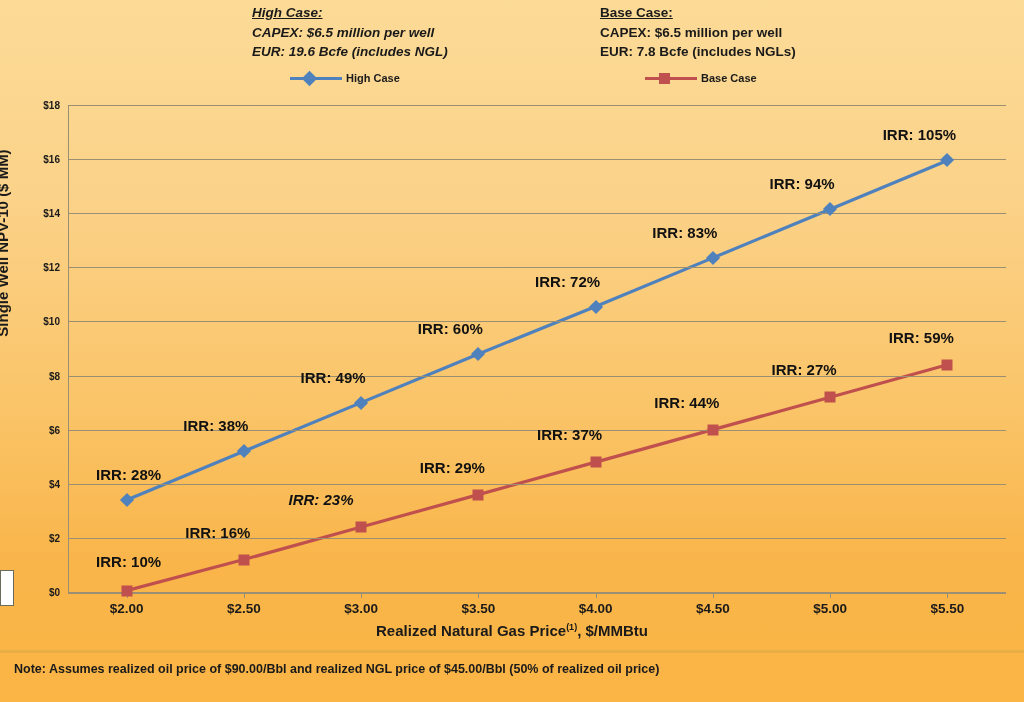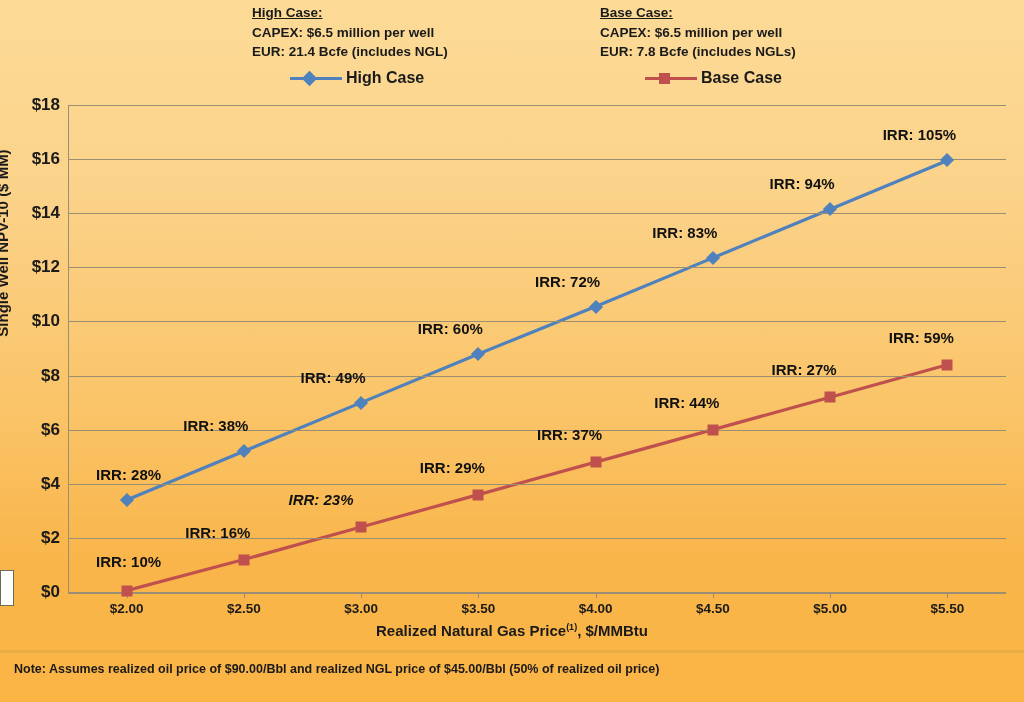--- a/index.html
+++ b/index.html
@@ -5,39 +5,39 @@
   html,body{margin:0;padding:0;}
   body{
     width:1024px;height:702px;position:relative;overflow:hidden;
     font-family:"Liberation Sans",sans-serif;
     background:linear-gradient(180deg,#FCDB97 0%,#FBD289 28%,#FAC468 58%,#F9B54A 80%,#FBB545 100%);
   }
   .hdr{position:absolute;top:0;left:0;width:1024px;height:95px;}
   .case-block{position:absolute;font-size:13.5px;color:#1a1a1a;line-height:19px;font-weight:600;}
   .case-block .ttl{font-weight:bold;text-decoration:underline;display:block;margin-bottom:1px;}
   .case-block .ln{display:block;white-space:nowrap;}
-  #high-block{left:252px;top:3px;}
+  #high-block{left:252px;top:3px;font-style:italic;}
   #base-block{left:600px;top:3px;}
 
   .legend-item{position:absolute;top:69px;display:flex;align-items:center;height:18px;}
   #legend-high{left:290px;}
   #legend-base{left:645px;}
   .leg-line{width:52px;height:3px;position:relative;display:block;}
-  .leg-lbl{font-size:16px;font-weight:600;color:#1a1a1a;margin-left:4px;white-space:nowrap;}
+  .leg-lbl{font-size:11px;font-weight:600;color:#1a1a1a;margin-left:4px;white-space:nowrap;}
   .leg-mk{position:absolute;left:19px;top:50%;width:11px;height:11px;margin-top:-5.5px;margin-left:-5.5px;}
   .leg-mk.dia{transform:rotate(45deg);}
 
   
   #plot{position:absolute;left:68px;top:105px;width:938px;height:487px;}
   .gl{position:absolute;left:0;width:100%;height:1px;background:#9a8f73;}
   .yaxis-line{position:absolute;left:0;top:0;width:1px;height:487px;background:#9a8f73;}
   .xaxis-line{position:absolute;left:0;top:487px;width:938px;height:2px;background:#9a8f73;}
   .tick{position:absolute;top:487px;width:1px;height:6px;background:#9a8f73;}
 
-  .ylab{position:absolute;right:0;font-size:17px;font-weight:bold;color:#1a1a1a;text-align:right;
+  .ylab{position:absolute;right:0;font-size:10px;font-weight:bold;color:#1a1a1a;text-align:right;
         width:52px;transform:translateY(-50%);}
   #ylabels{position:absolute;left:0;top:105px;width:60px;height:487px;}
   #ytitle{position:absolute;left:-6px;top:243px;width:280px;transform:rotate(-90deg) translate(-50%,0);
           transform-origin:left top;font-size:15px;font-weight:bold;color:#1a1a1a;text-align:center;}
   .xlab{position:absolute;top:601px;font-size:13.5px;font-weight:bold;color:#1a1a1a;
         transform:translateX(-50%);white-space:nowrap;}
   #xtitle{position:absolute;top:622px;left:0;width:1024px;text-align:center;
           font-size:15px;font-weight:bold;color:#1a1a1a;}
   #xtitle sup{font-size:9px;}
 
@@ -53,21 +53,21 @@
   #left-artifact2{position:absolute;left:0px;top:566px;width:5px;height:4px;background:#F9B54A;}
   #bottom-strip{position:absolute;left:0;top:650px;width:1024px;height:3px;background:#C9A049;opacity:.35;}
 </style>
 </head>
 <body>
 
 <div class="hdr">
   <div class="case-block" id="high-block">
     <span class="ttl">High Case:</span>
     <span class="ln">CAPEX: $6.5 million per well</span>
-    <span class="ln">EUR: 21.4 Bcfe (includes NGL)</span>
+    <span class="ln">EUR: 19.6 Bcfe (includes NGL)</span>
   </div>
   <div class="case-block" id="base-block">
     <span class="ttl">Base Case:</span>
     <span class="ln">CAPEX: $6.5 million per well</span>
     <span class="ln">EUR: 7.8 Bcfe (includes NGLs)</span>
   </div>
 
   <div class="legend-item" id="legend-high">
     <span class="leg-line" style="background: rgb(79, 129, 189);">
       <i class="leg-mk dia" style="background: rgb(79, 129, 189);"></i>

